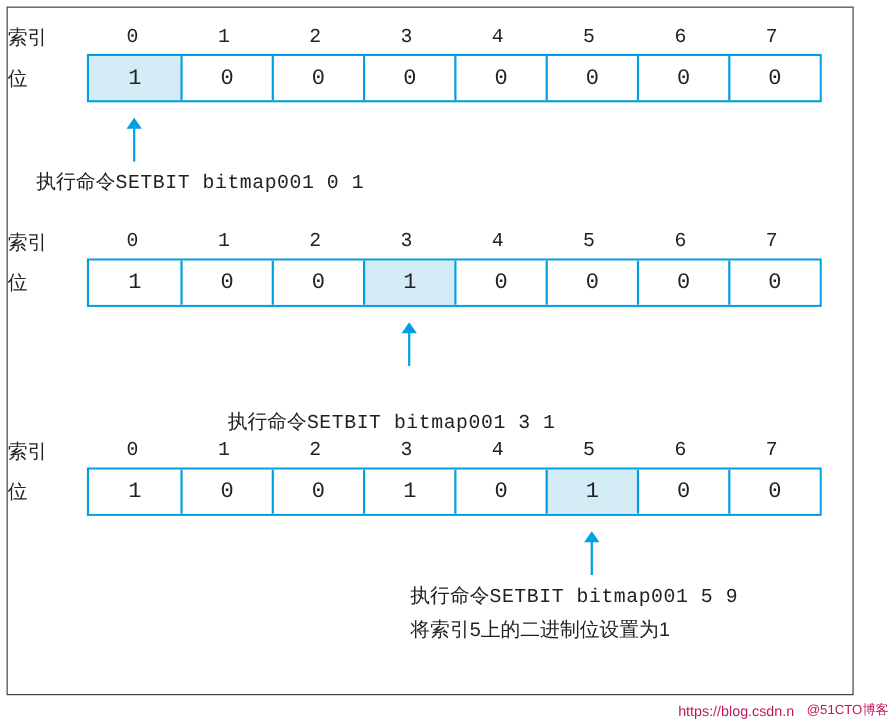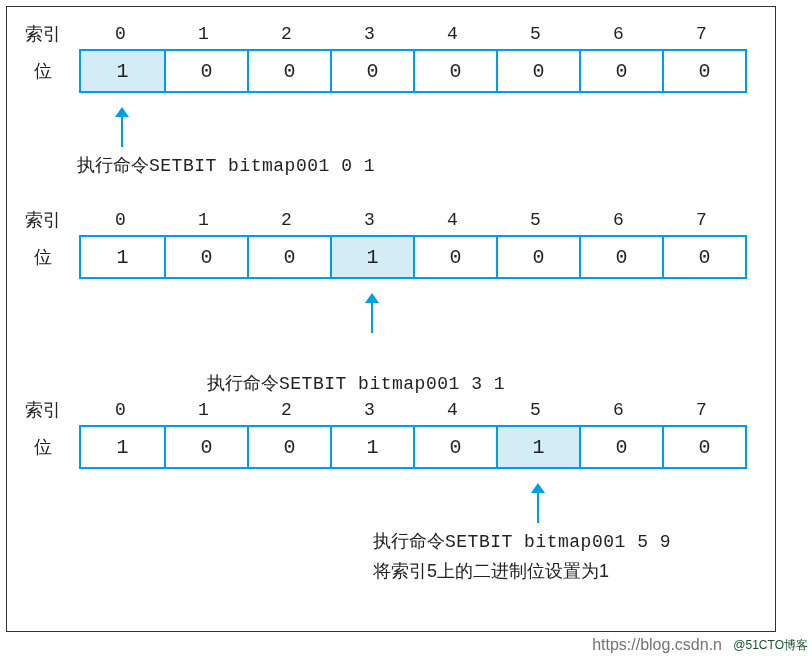--- a/index.html
+++ b/index.html
@@ -25,21 +25,21 @@
     position: relative;
   }
   .index-row {
     display: flex;
     align-items: center;
     height: 30px;
     margin-top: 12px;
   }
   .row-label {
     width: 72px;
-    text-align: center;
+    text-align: left;
     font-size: 18px;
     color: #222;
   }
   .idx-cells {
     display: flex;
   }
   .idx-cell {
     width: 83px;
     text-align: center;
     font-size: 18px;
@@ -88,28 +88,28 @@
   .caption .mono {
     font-family: "Courier New", monospace;
     letter-spacing: 0.5px;
   }
   .caption-block { position: absolute; }
   .watermark {
     position: absolute;
     right: 4px;
     bottom: 2px;
     font-size: 12px;
-    color: #14532d;
+    color: #be185d;
   }
   .watermark2 {
     position: absolute;
     right: 90px;
     bottom: 2px;
-    font-size: 16px;
-    color: #737373;
+    font-size: 13px;
+    color: #be185d;
   }
 </style>
 </head>
 <body>
 
 <div class="frame">
 
   <div class="section">
     <div class="index-row">
       <div class="row-label">索引</div>
@@ -136,21 +136,21 @@
         <div class="bit-cell">0</div>
         <div class="bit-cell">0</div>
       </div>
     </div>
     <div class="arrow-col" style="left:105px; top:88px;">
       <svg width="20" height="40" viewBox="0 0 20 40">
         <line x1="10" y1="40" x2="10" y2="6" stroke="#009fe3" stroke-width="2"></line>
         <polygon points="10,0 3,10 17,10" fill="#009fe3"></polygon>
       </svg>
     </div>
-    <div class="caption-block" style="left:26px; top:132px;margin-left:44px;">
+    <div class="caption-block" style="left:26px; top:132px;">
       <div class="caption">
         <span>执行命令</span><span class="mono">SETBIT bitmap001 0 1</span>
       </div>
     </div>
   </div>
 
   <div class="section" style="margin-top:112px;">
     <div class="index-row">
       <div class="row-label">索引</div>
       <div class="idx-cells">

